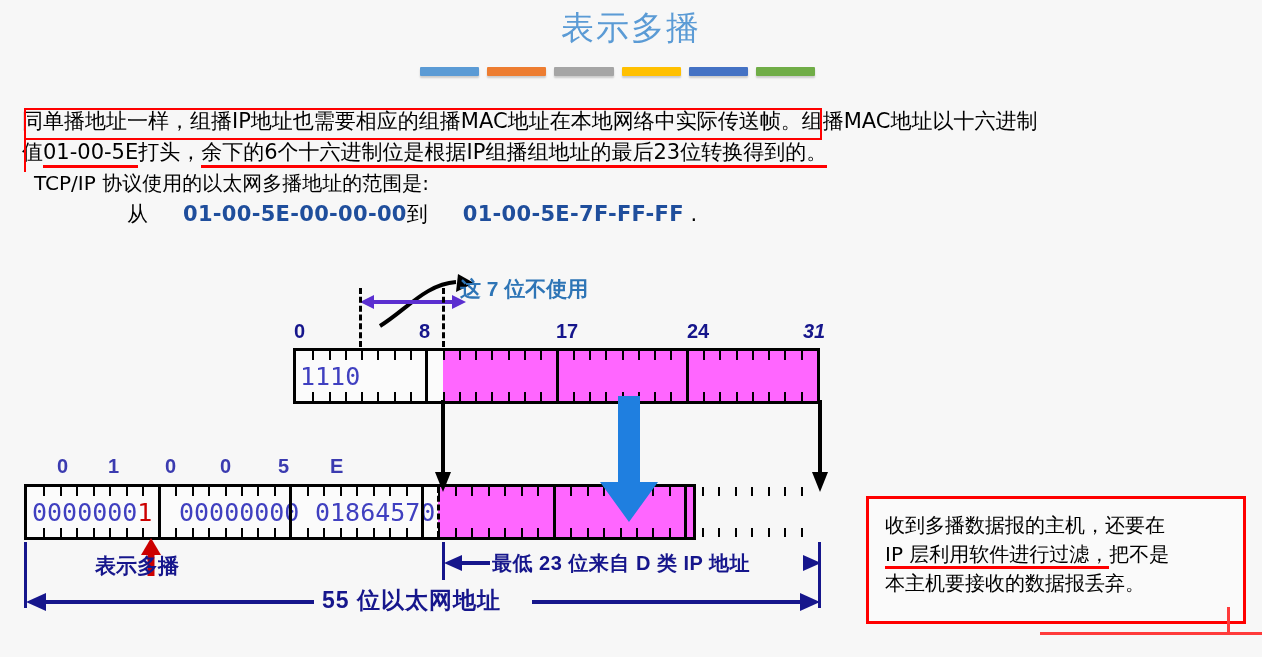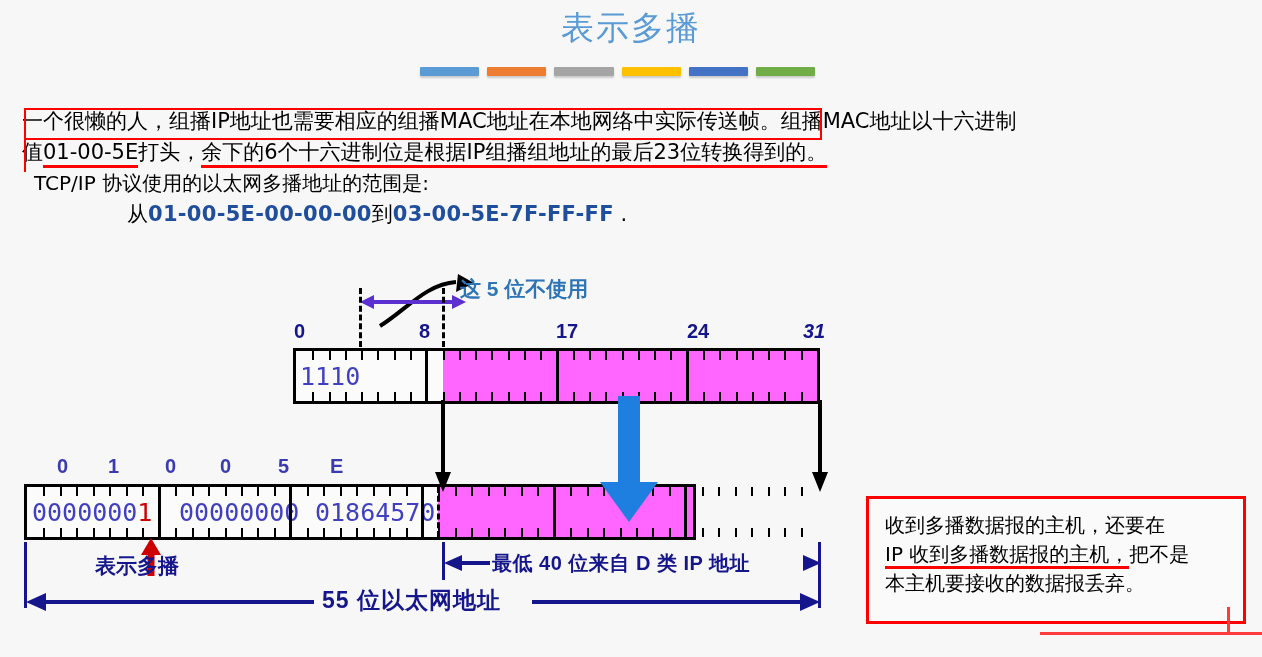--- a/index.html
+++ b/index.html
@@ -29,21 +29,21 @@
   
   #para{
     position:absolute;left:22px;top:106px;width:1215px;
     font-size:21px;line-height:31px;color:#000;
     font-family:"DejaVu Sans","Liberation Sans",sans-serif;
   }
   #para .l1{white-space:nowrap;}
   #para .l2{white-space:nowrap;}
   #para .l3{white-space:nowrap;padding-left:12px;font-size:20px;}
   #para .l4{white-space:nowrap;padding-left:105px;}
-  .hex-blue{color:#1f4e9c;font-weight:bold;letter-spacing:.3px;}
+  .hex-blue{color:#1f4e9c;font-weight:bold;letter-spacing:.3px;margin-left:35px;}
   .ul-red{border-bottom:3px solid #ff0000;padding-bottom:1px;}
 
   
   #redbox-1{
     position:absolute;left:24px;top:108px;width:798px;height:32px;
     border:2px solid #ff0000;box-sizing:border-box;pointer-events:none;
   }
   #redbox-2{
     position:absolute;left:24px;top:140px;width:360px;height:32px;
     border-left:2px solid #ff0000;box-sizing:border-box;pointer-events:none;
@@ -112,35 +112,35 @@
   <div id="title-rule">
     <span style="background: rgb(91, 155, 213);"></span>
     <span style="background: rgb(237, 125, 49);"></span>
     <span style="background: rgb(165, 165, 165);"></span>
     <span style="background: rgb(255, 192, 0);"></span>
     <span style="background: rgb(68, 114, 196);"></span>
     <span style="background: rgb(112, 173, 71);"></span>
   </div>
 
   <div id="para">
-    <div class="l1"><span>一个很懒的人，组播IP地址也需要相应的组播MAC地址在本地网络中实际传送帧。组播MAC地址以十六进制</span></div>
+    <div class="l1"><span>同单播地址一样，组播IP地址也需要相应的组播MAC地址在本地网络中实际传送帧。组播MAC地址以十六进制</span></div>
     <div class="l2"><span>值</span><span class="ul-red">01-00-5E</span><span>打头，</span><span class="ul-red">余下的6个十六进制位是根据IP组播组地址的最后23位转换得到的。</span></div>
     <div class="l3"><span>TCP/IP 协议使用的以太网多播地址的范围是:</span></div>
-    <div class="l4"><span>从</span><span class="hex-blue">01-00-5E-00-00-00</span><span>到</span><span class="hex-blue">03-00-5E-7F-FF-FF</span><span> .</span></div>
+    <div class="l4"><span>从</span><span class="hex-blue">01-00-5E-00-00-00</span><span>到</span><span class="hex-blue">01-00-5E-7F-FF-FF</span><span> .</span></div>
   </div>
   <div id="redbox-1"></div>
   <div id="redbox-2"></div>
 
   <div id="diagram">
 
     <svg width="240" height="60" style="position:absolute;left:370px;top:20px;">
       <path d="M10,56 C36,40 56,14 86,12" stroke="#000" stroke-width="4" fill="none"></path>
       <polygon points="88,4 104,13 86,22" fill="#000"></polygon>
     </svg>
-    <div class="annot-blue" style="left:460px;top:25px;">这 5 位不使用</div>
+    <div class="annot-blue" style="left:460px;top:25px;">这 7 位不使用</div>
 
     <svg width="110" height="20" style="position:absolute;left:358px;top:42px;">
       <line x1="10" y1="10" x2="100" y2="10" stroke="#5b2fd0" stroke-width="4"></line>
       <polygon points="2,10 16,3 16,17" fill="#5b2fd0"></polygon>
       <polygon points="108,10 94,3 94,17" fill="#5b2fd0"></polygon>
     </svg>
 
     <div class="dash-v" style="left:359px;top:38px;height:112px;"></div>
     <div class="dash-v" style="left:442px;top:38px;height:112px;"></div>
 
@@ -339,35 +339,35 @@
     </svg>
     <div class="annot-navy" style="left:95px;top:302px;font-size:21px;">表示多播</div>
 
     <div style="position:absolute;left:442px;top:292px;width:3px;height:38px;background:#16168c;"></div>
     <div style="position:absolute;left:818px;top:292px;width:3px;height:38px;background:#16168c;"></div>
     <svg width="382" height="22" style="position:absolute;left:442px;top:302px;">
       <polygon points="2,11 20,3 20,19" fill="#16168c"></polygon>
       <line x1="14" y1="11" x2="48" y2="11" stroke="#16168c" stroke-width="4"></line>
       <polygon points="379,11 361,3 361,19" fill="#16168c"></polygon>
     </svg>
-    <div class="annot-navy" style="left:492px;top:300px;font-size:20px;letter-spacing:.5px;">最低 40 位来自 D 类 IP 地址</div>
+    <div class="annot-navy" style="left:492px;top:300px;font-size:20px;letter-spacing:.5px;">最低 23 位来自 D 类 IP 地址</div>
 
     <div style="position:absolute;left:24px;top:292px;width:3px;height:66px;background:#16168c;"></div>
     <div style="position:absolute;left:818px;top:292px;width:3px;height:66px;background:#16168c;"></div>
     <svg width="800" height="24" style="position:absolute;left:24px;top:340px;">
       <polygon points="2,12 22,3 22,21" fill="#16168c"></polygon>
       <line x1="16" y1="12" x2="290" y2="12" stroke="#16168c" stroke-width="4"></line>
       <line x1="508" y1="12" x2="782" y2="12" stroke="#16168c" stroke-width="4"></line>
       <polygon points="796,12 776,3 776,21" fill="#16168c"></polygon>
     </svg>
     <div class="annot-navy" style="left:322px;top:335px;font-size:23px;letter-spacing:1px;">55 位以太网地址</div>
   </div>
 
   <div id="note">
     <div>收到多播数据报的主机，还要在</div>
-    <div><span class="u">IP 收到多播数据报的主机，</span><span>把不是</span></div>
+    <div><span class="u">IP 层利用软件进行过滤，</span><span>把不是</span></div>
     <div>本主机要接收的数据报丢弃。</div>
   </div>
 
   <div id="wm-line"></div>
   <div id="wm-tick"></div>
 
 </div>
 
 </body></html>

